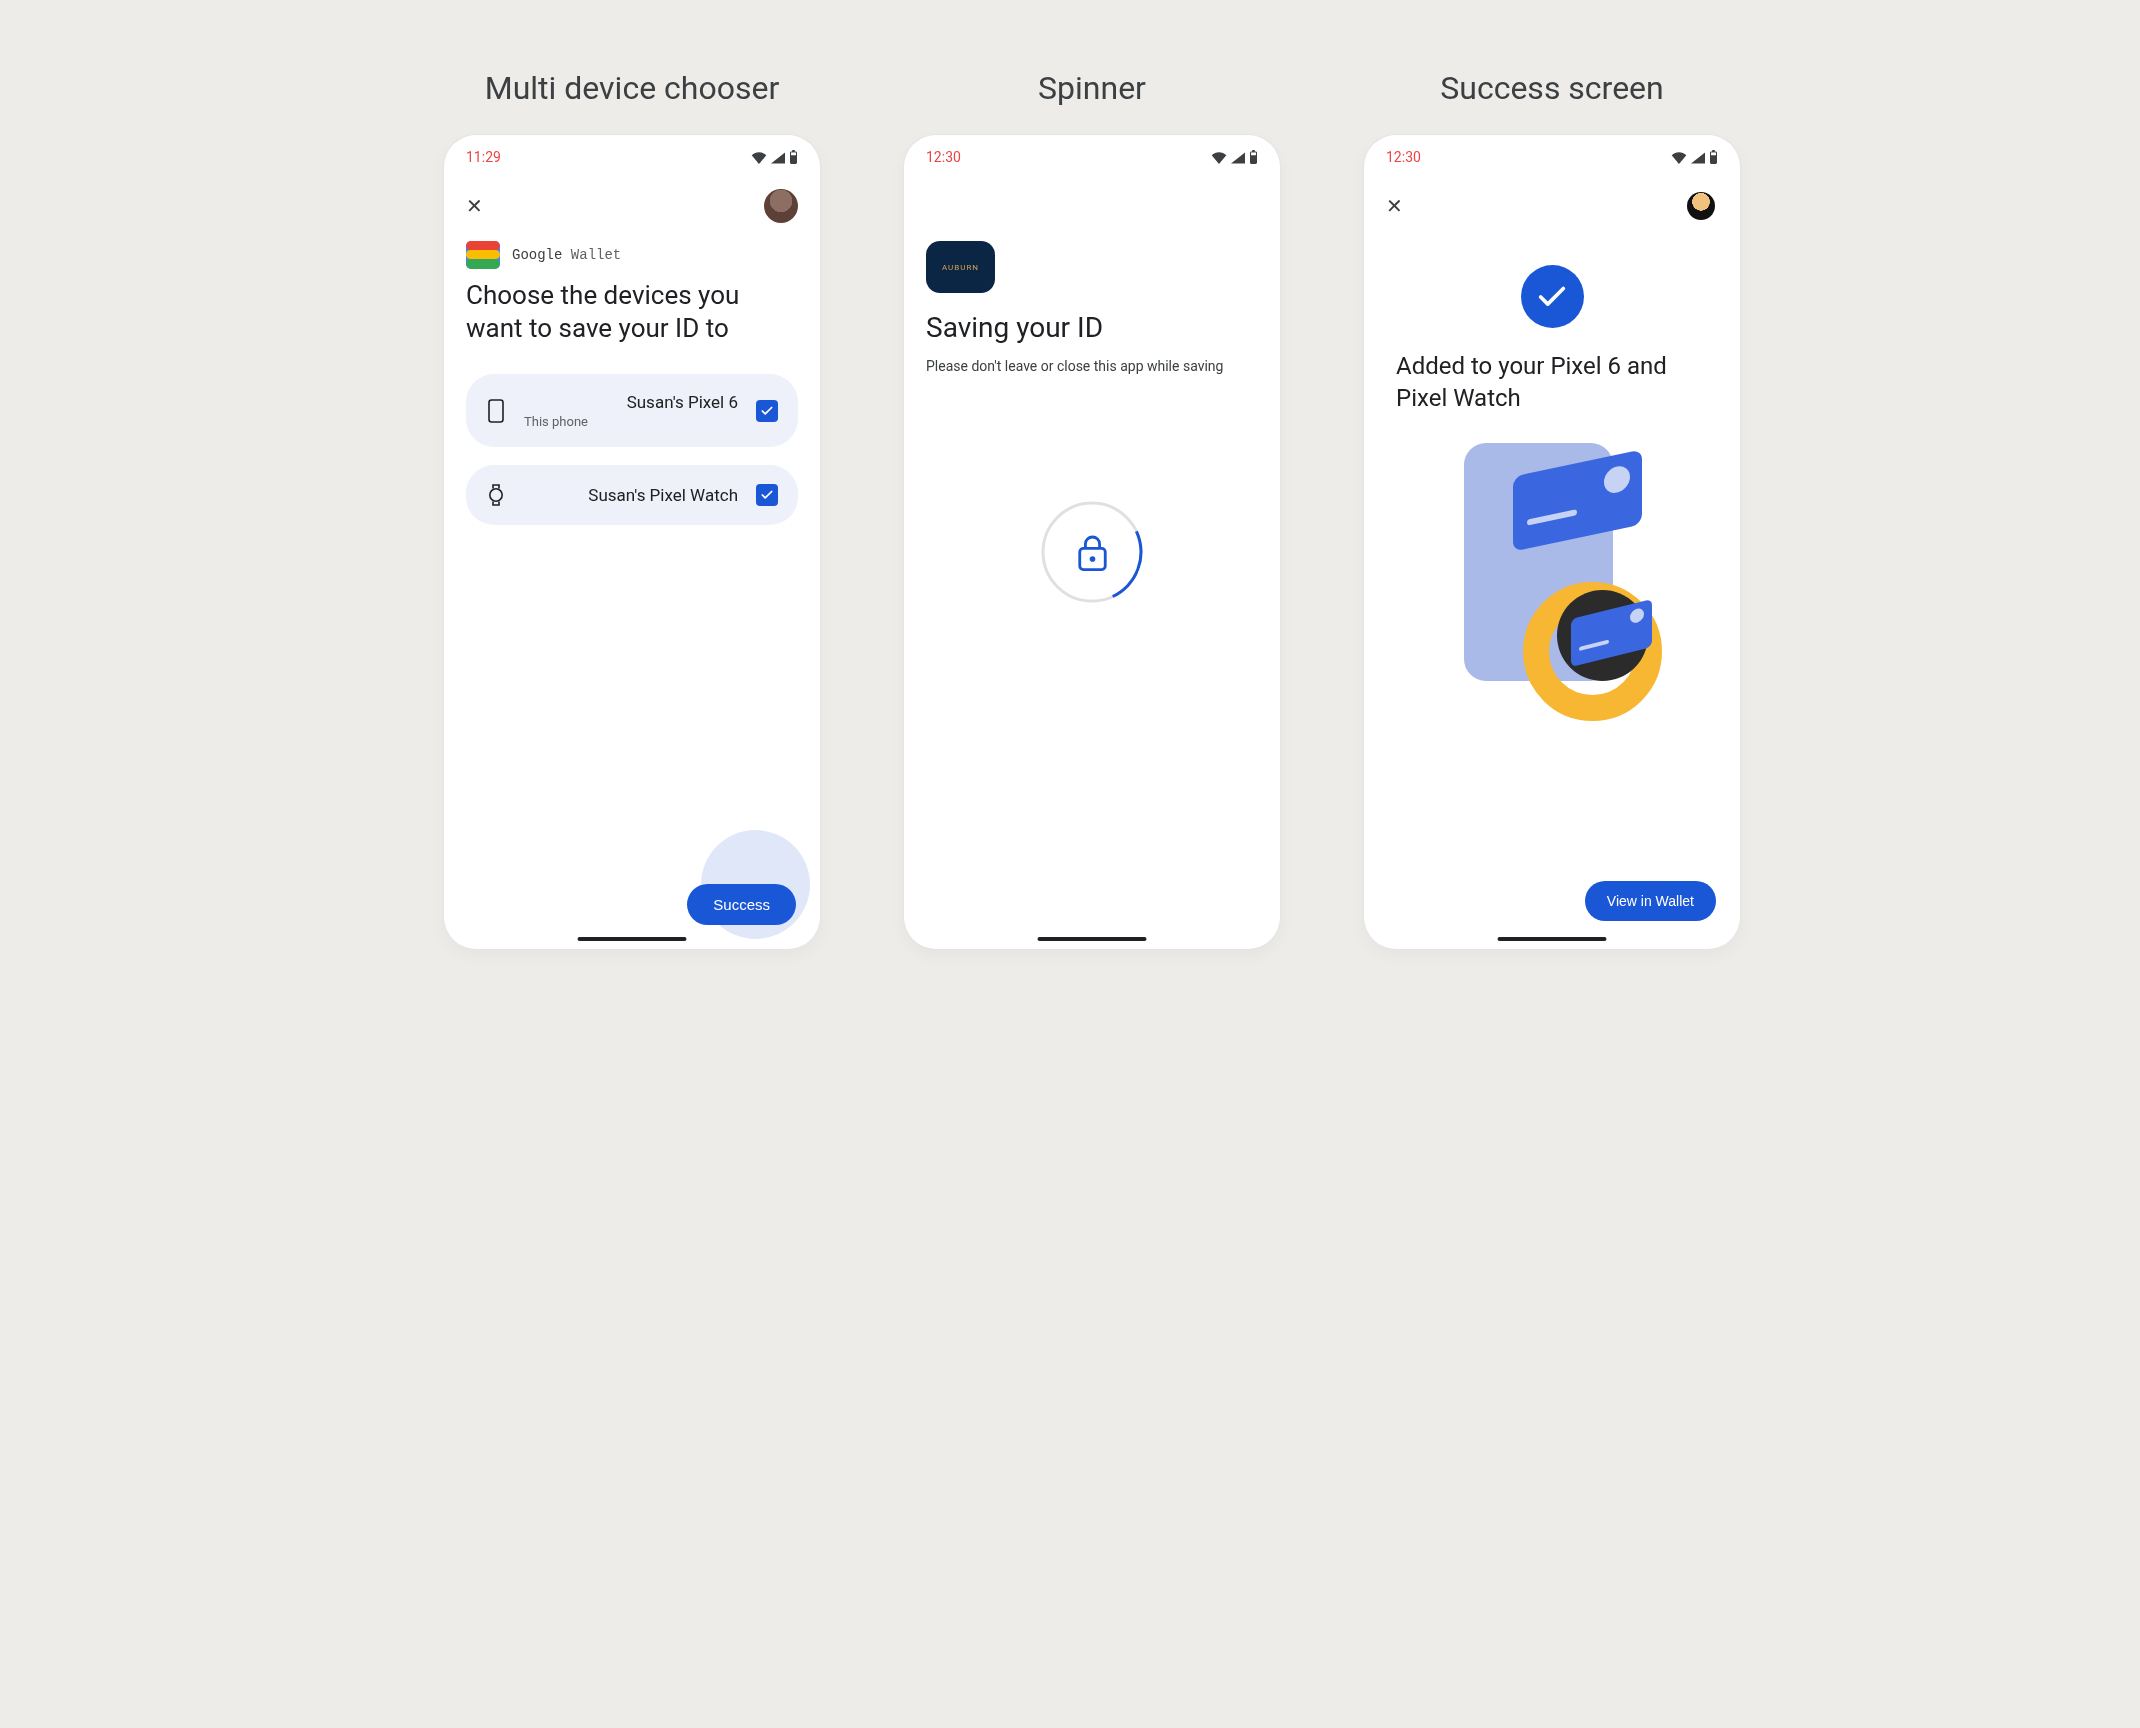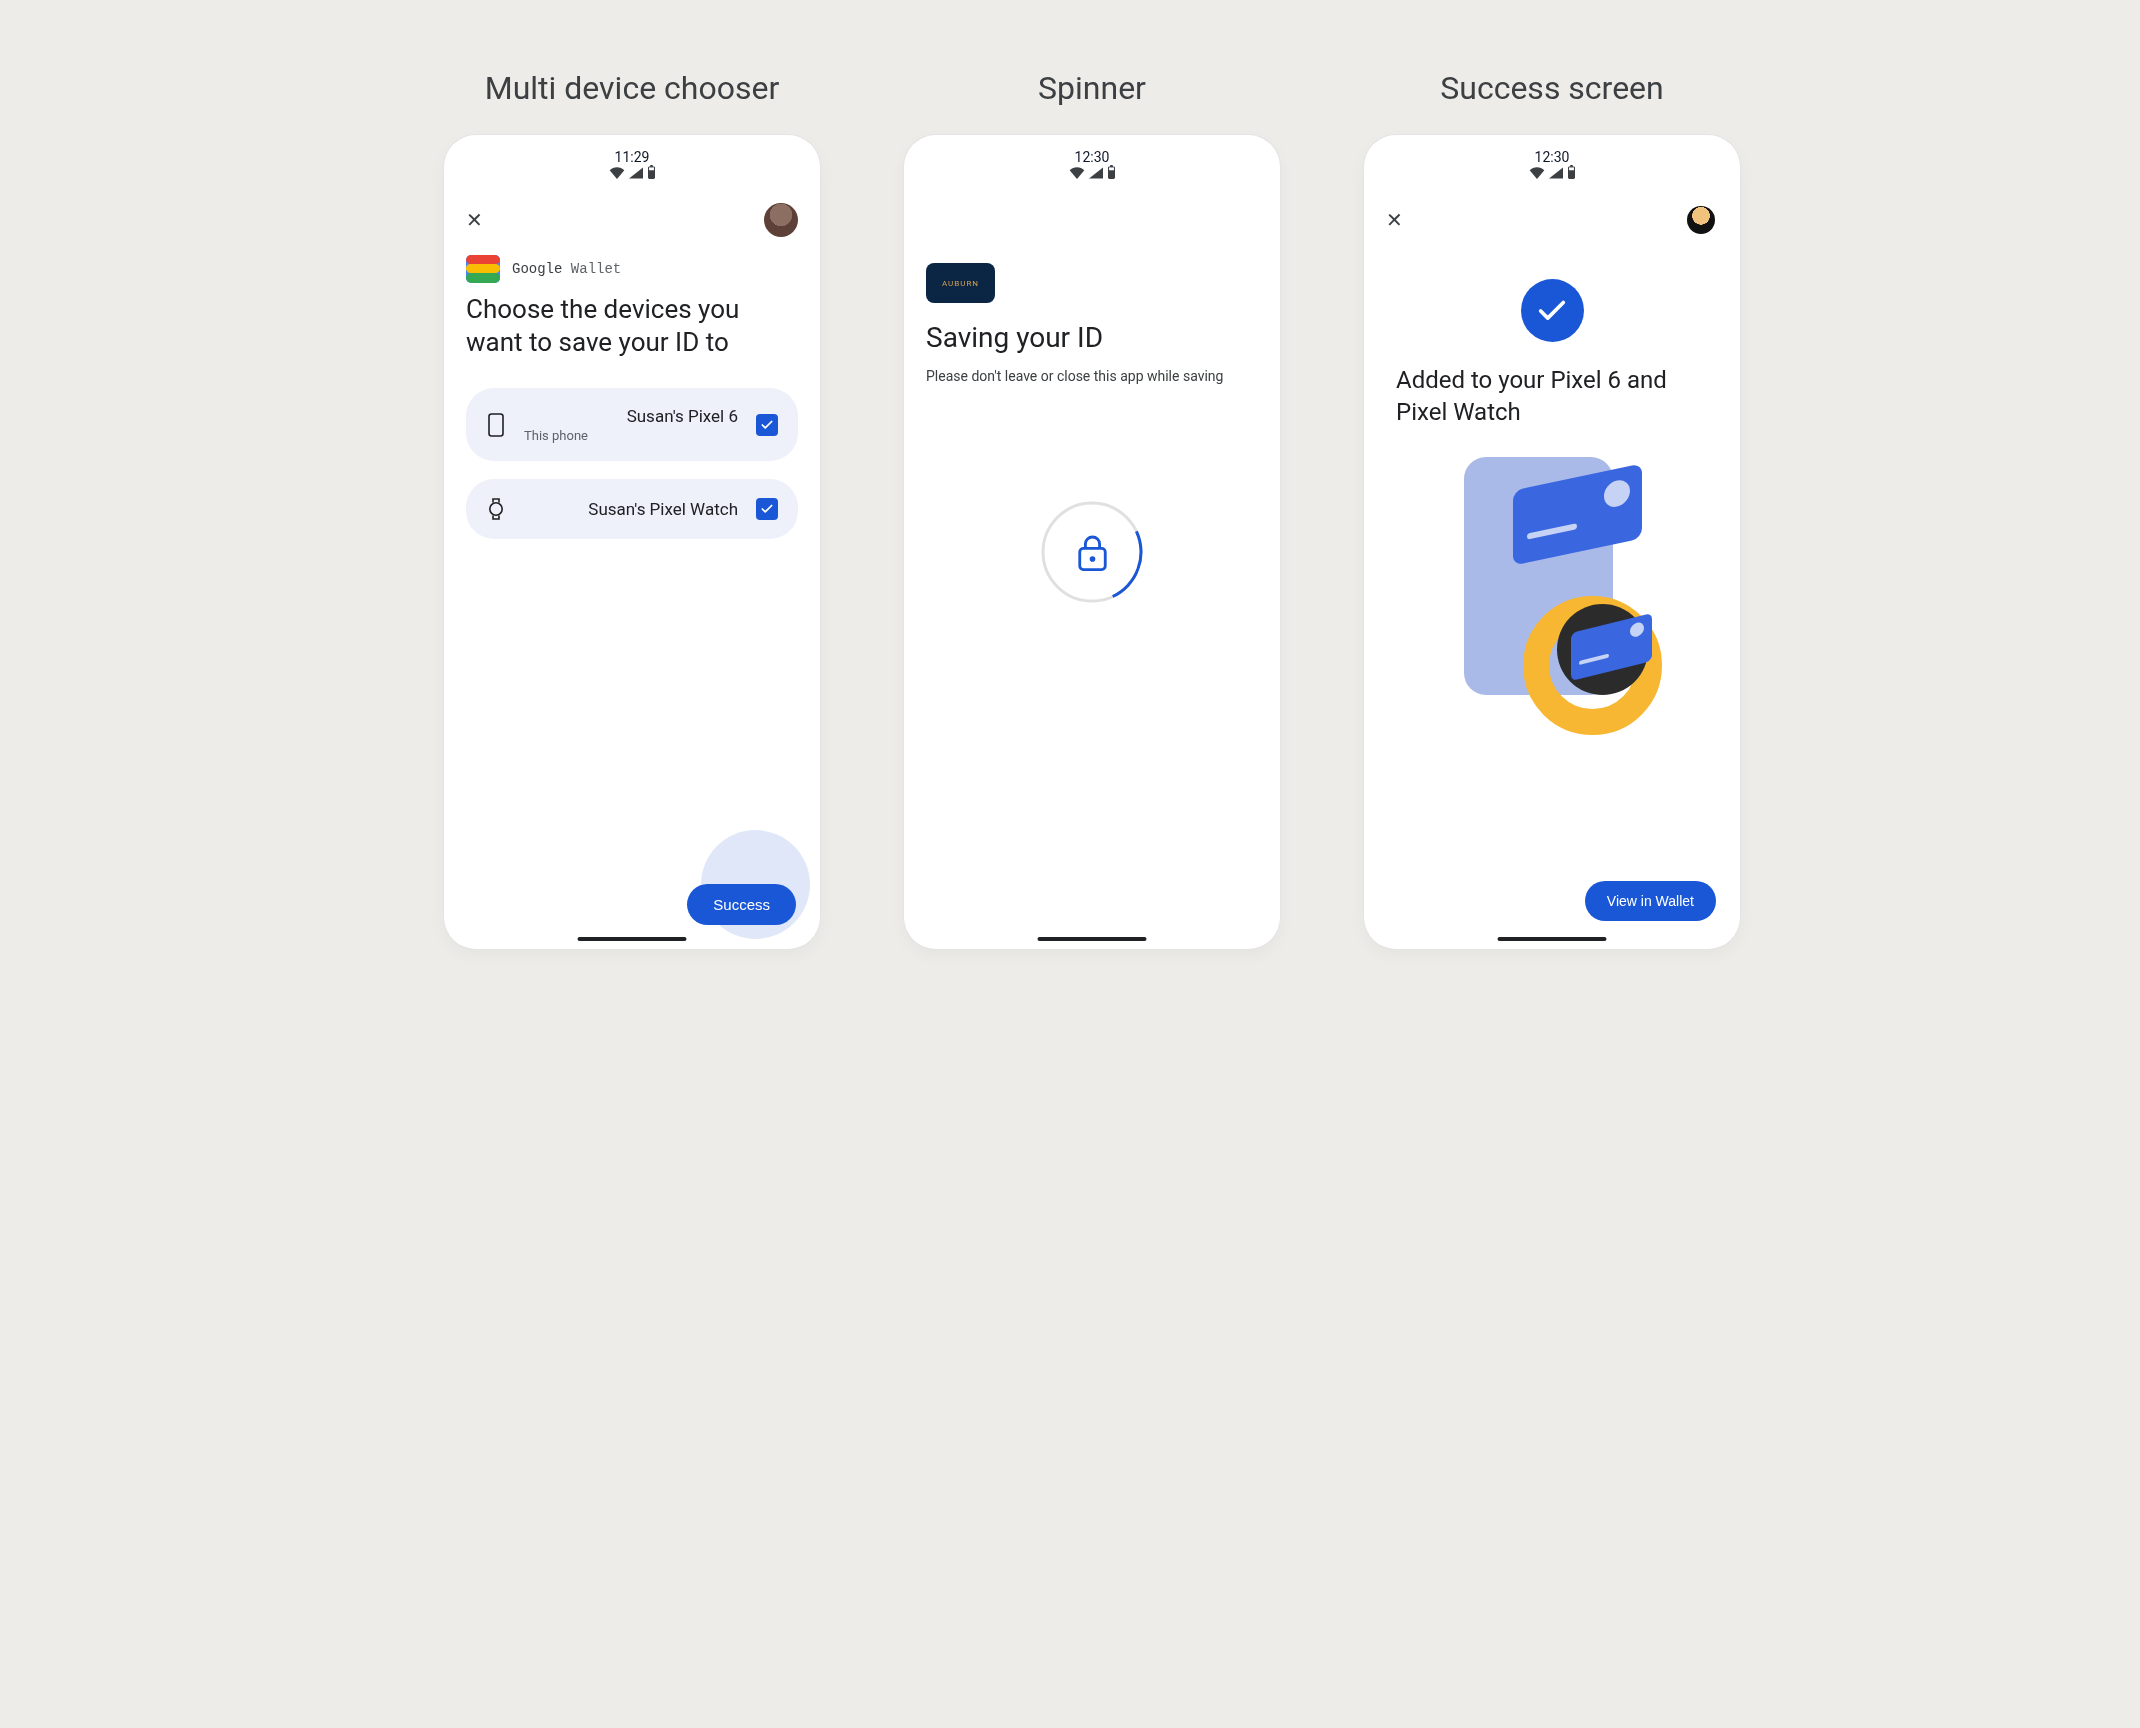--- a/index.html
+++ b/index.html
@@ -28,21 +28,21 @@
   }
   .phone{
     width:var(--phone-w);height:var(--phone-h);
     background:#fff;border-radius:var(--border-radius);
     box-shadow:0 0 0 1px #e4e4e4, 0 6px 18px rgba(0,0,0,.04);
     position:relative;overflow:hidden;display:flex;flex-direction:column;
   }
   
   .status{
     display:flex;justify-content:space-between;align-items:center;
-    padding:14px 22px 6px 22px;font-size:14px;color:#0f172a;flex-direction:column;
+    padding:14px 22px 6px 22px;font-size:14px;color:#ef4444;
   }
   .status .right{display:flex;gap:4px;align-items:flex-end;}
   .status svg{display:block;}
   
   .appbar{
     display:flex;justify-content:space-between;align-items:center;
     padding:18px 22px 4px 22px;
   }
   .close-x{font-size:20px;color:#3c4043;line-height:1;cursor:pointer;}
   .avatar{
@@ -103,23 +103,23 @@
   .cta{
     position:relative;background:var(--blue);color:#fff;border:none;
     padding:12px 26px;border-radius:22px;font-size:15px;cursor:pointer;
   }
   .homebar{
     position:absolute;bottom:8px;left:50%;transform:translateX(-50%);
     width:109px;height:4px;border-radius:2px;background:#202124;
   }
   
   .issuer{
-    width:69px;height:40px;border-radius:8px;background:#0b2545;
+    width:69px;height:52px;border-radius:14px;background:#0b2545;
     color:#d6a24e;font-size:8px;display:flex;align-items:center;justify-content:center;
-    letter-spacing:1px;margin-top:14px;
+    letter-spacing:1px;margin-top:6px;
   }
   .h2{font-size:28px;color:var(--ink);margin-top:18px;font-weight:400;}
   .subline{font-size:14px;color:#3c4043;margin-top:14px;}
   .spinner{
     position:absolute;top:50%;left:50%;transform:translate(-50%,-40%);
     width:95px;height:95px;border-radius:50%;
     border:3px solid #e0e0e0;
     display:flex;align-items:center;justify-content:center;
   }
   .spinner::after{

